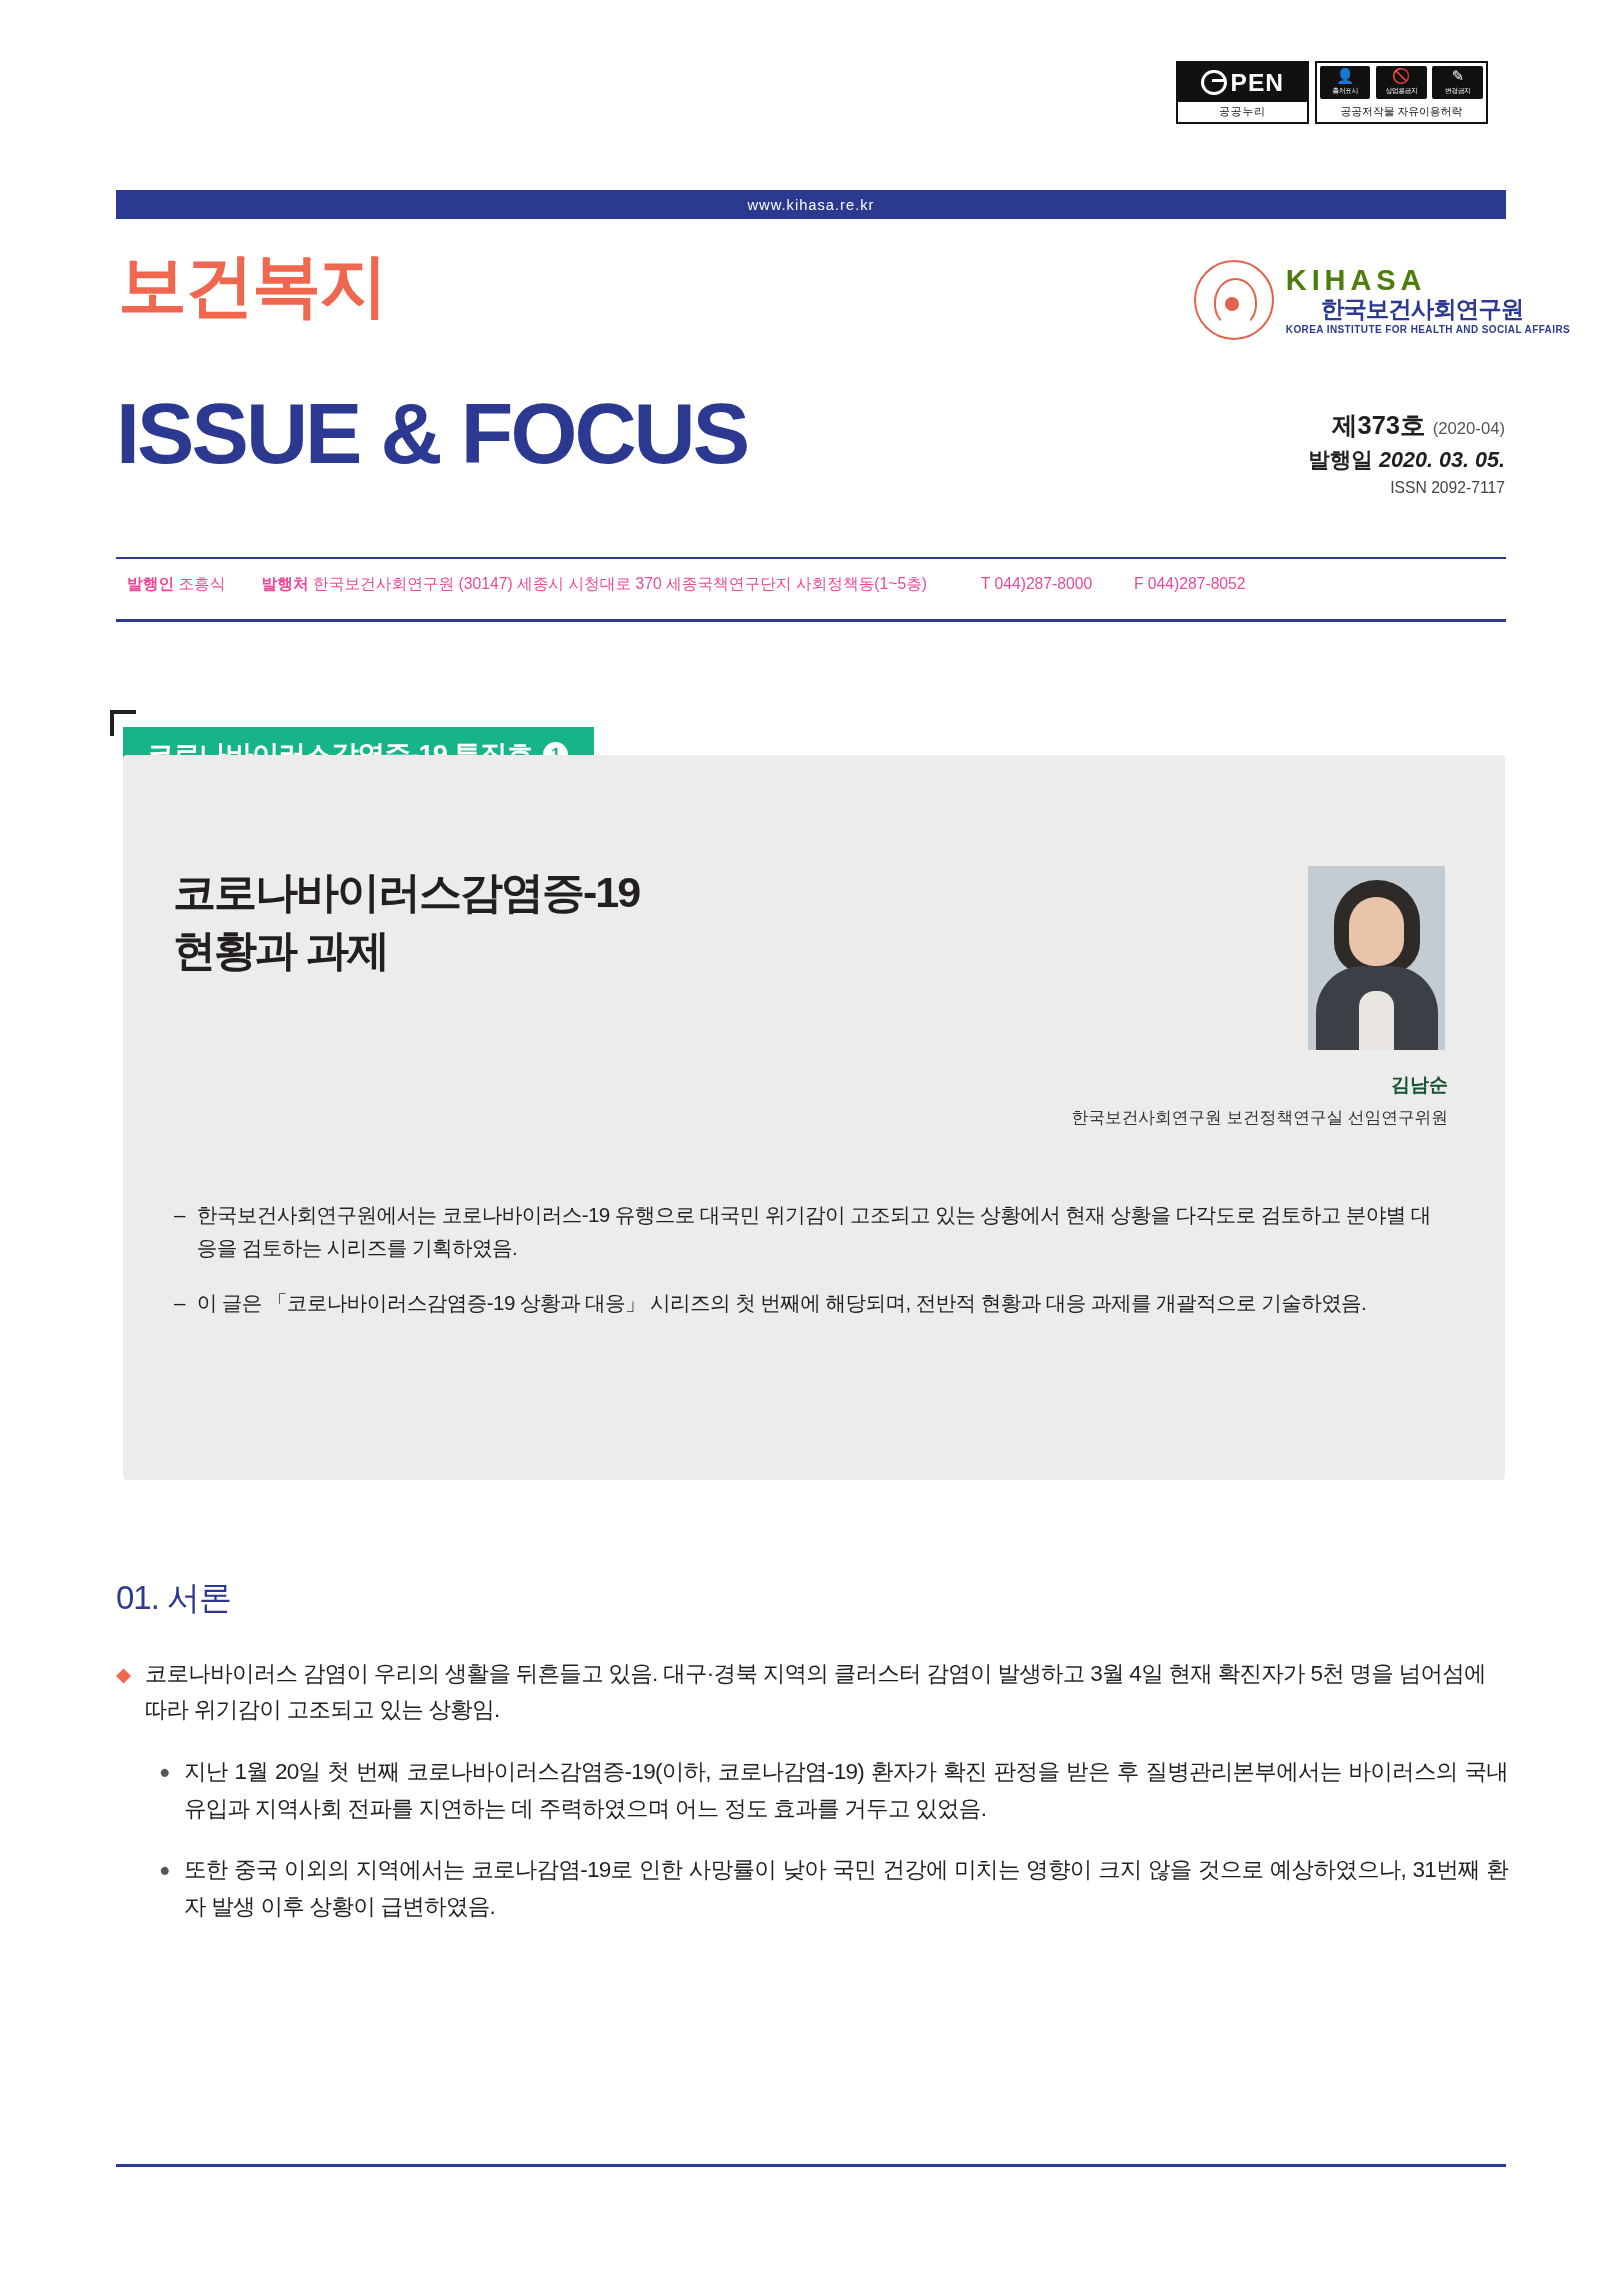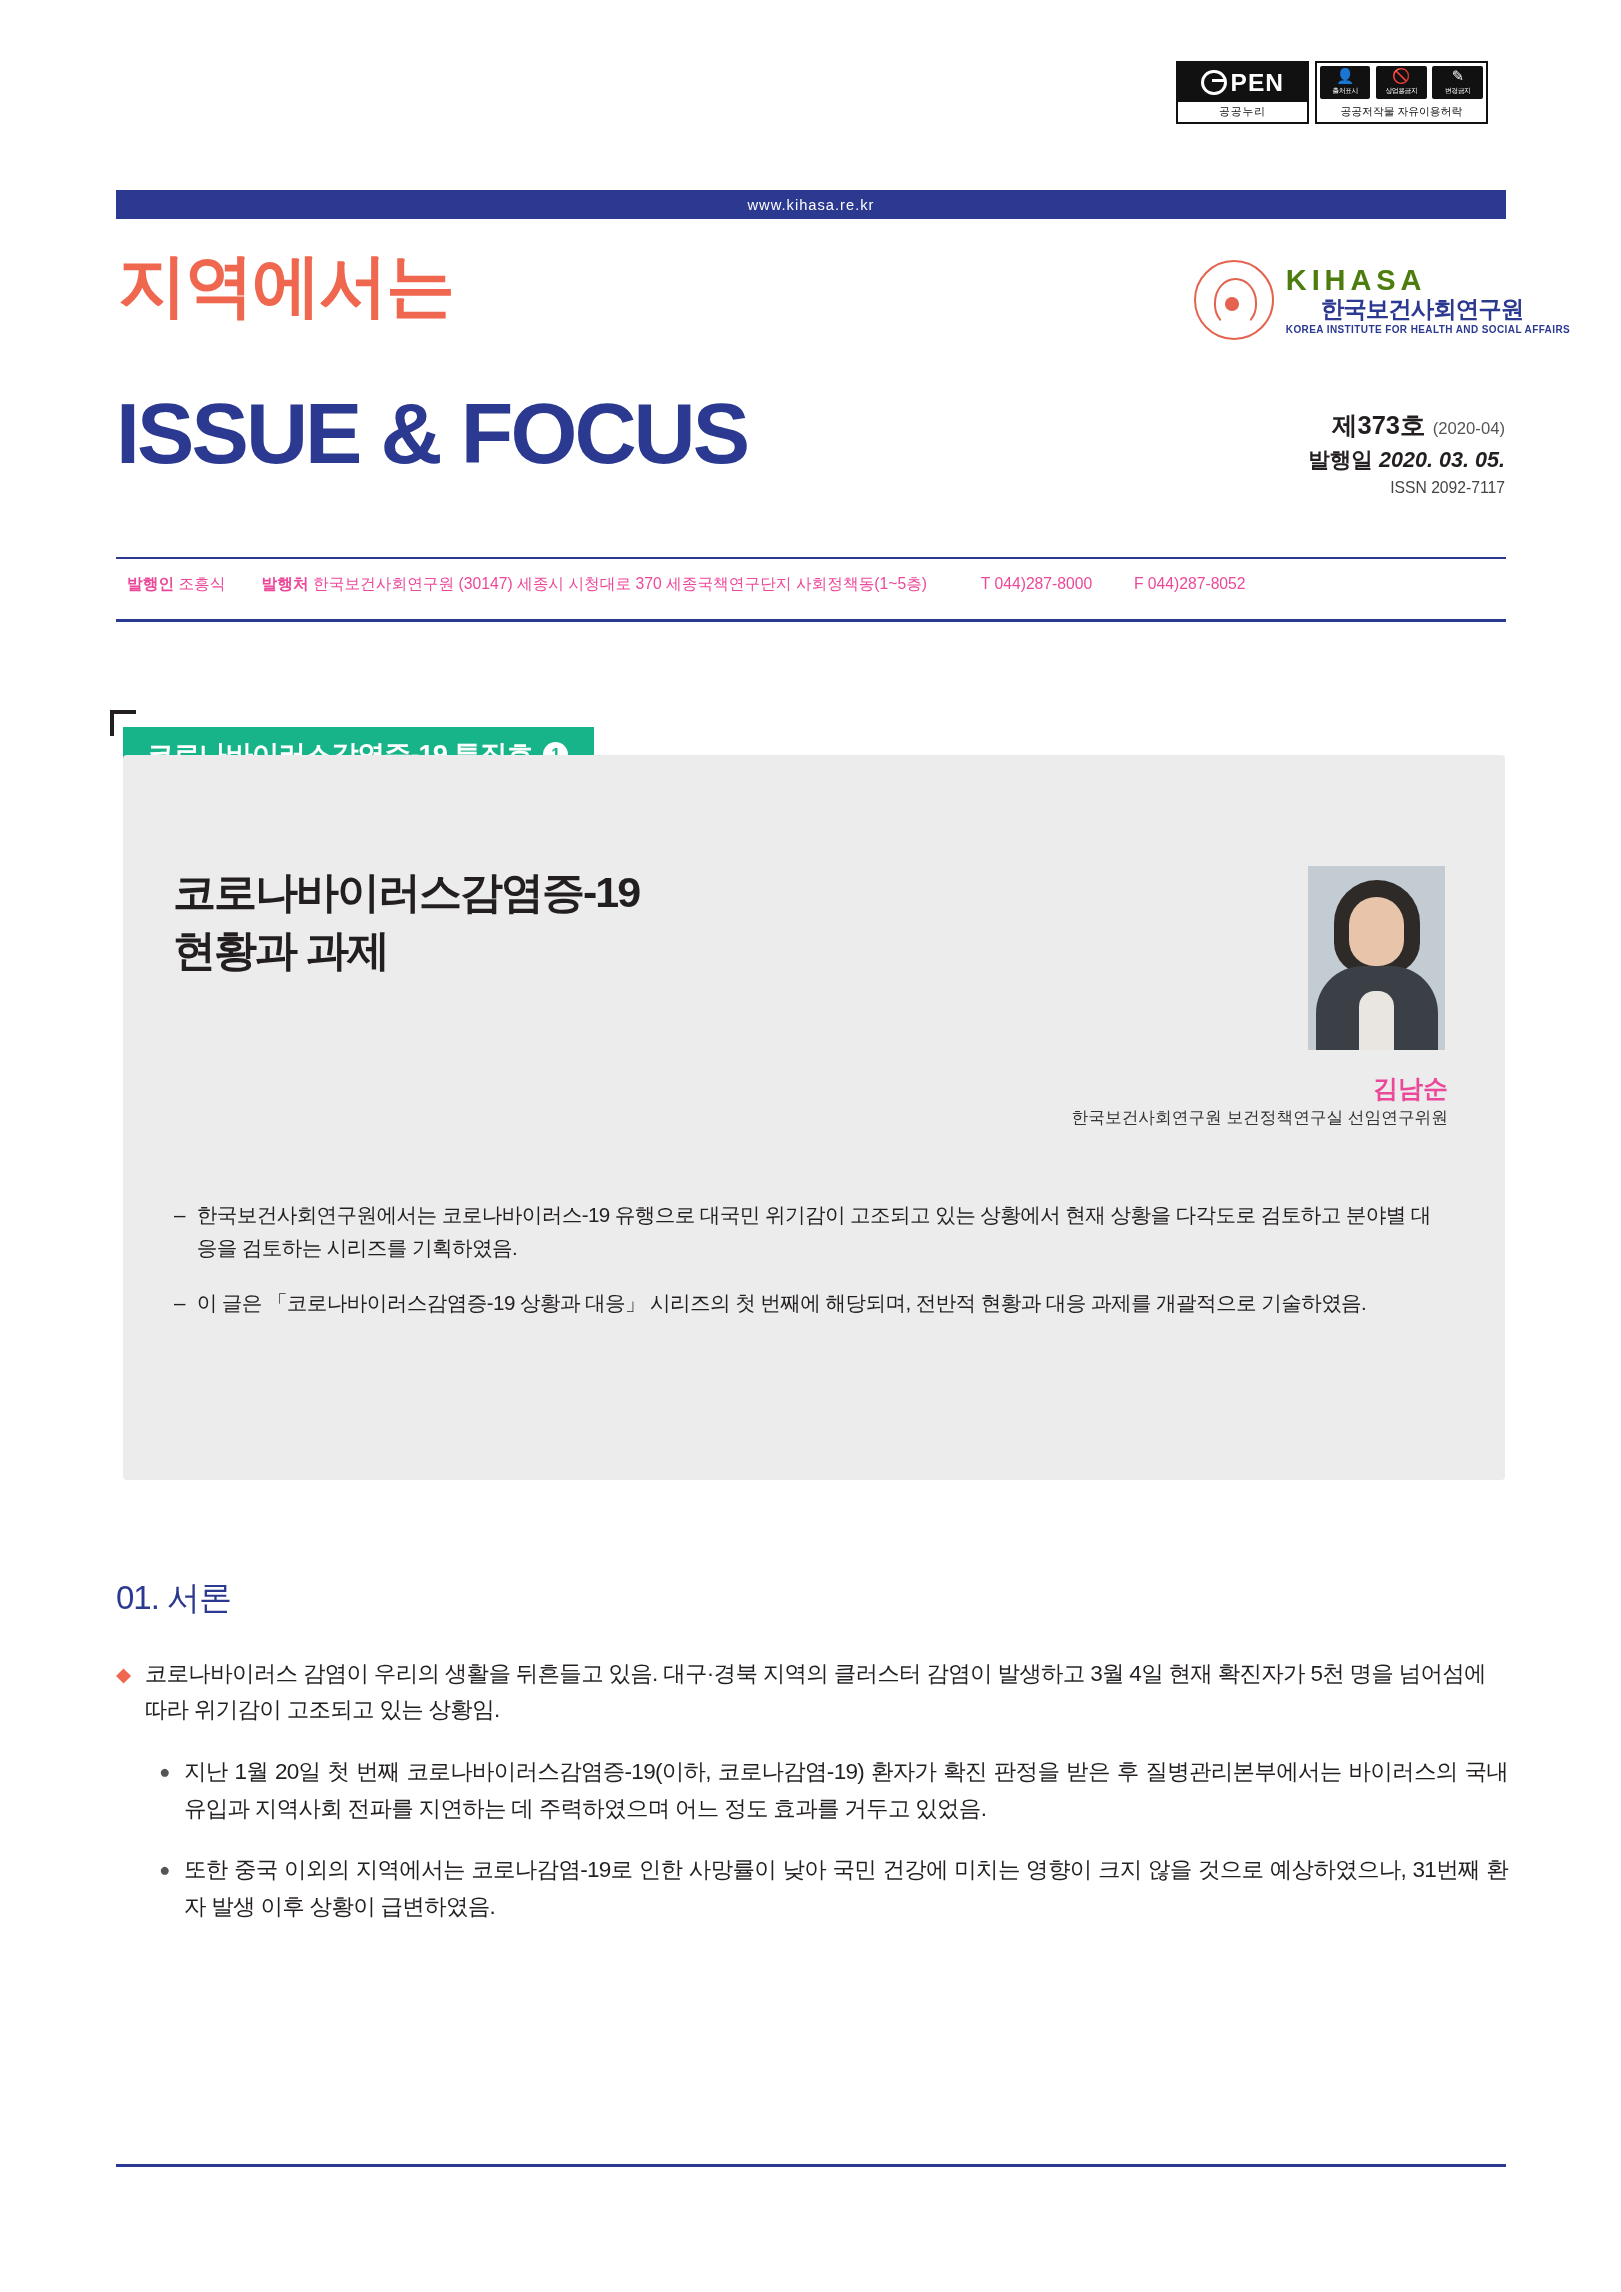--- a/index.html
+++ b/index.html
@@ -371,23 +371,23 @@
     left: 51px; bottom: 0;
     width: 35px; height: 59px;
     background: #e9e6e2;
     border-radius: 15.7px 15.7px 0 0;
   }
   .author-name {
     position: absolute;
     right: 173px;
     top: 1072px;
     text-align: right;
-    font-size: 25px;
-    font-weight: bold;
-    color: #ec4899;
+    font-size: 19px;
+    font-weight: bold;
+    color: #14532d;
   }
   .author-affil {
     position: absolute;
     right: 173px;
     top: 1106px;
     text-align: right;
     font-size: 16.7px;
     color: #333;
   }
 
@@ -501,21 +501,21 @@
           <span class="glyph">✎</span>
           <span class="cap">변경금지</span>
         </div>
       </div>
       <div class="kogl-marks-caption">공공저작물 자유이용허락</div>
     </div>
   </div>
 
   <div class="urlbar">www.kihasa.re.kr</div>
 
-  <div class="mast-title1">지역에서는</div>
+  <div class="mast-title1">보건복지</div>
   <div class="mast-title2">ISSUE &amp; FOCUS</div>
 
   <div class="kihasa-logo">
     <div class="kihasa-symbol"></div>
     <div class="kihasa-text">
       <div class="k-en">KIHASA</div>
       <div class="k-ko">한국보건사회연구원</div>
       <div class="k-sub">KOREA INSTITUTE FOR HEALTH AND SOCIAL AFFAIRS</div>
     </div>
   </div>

